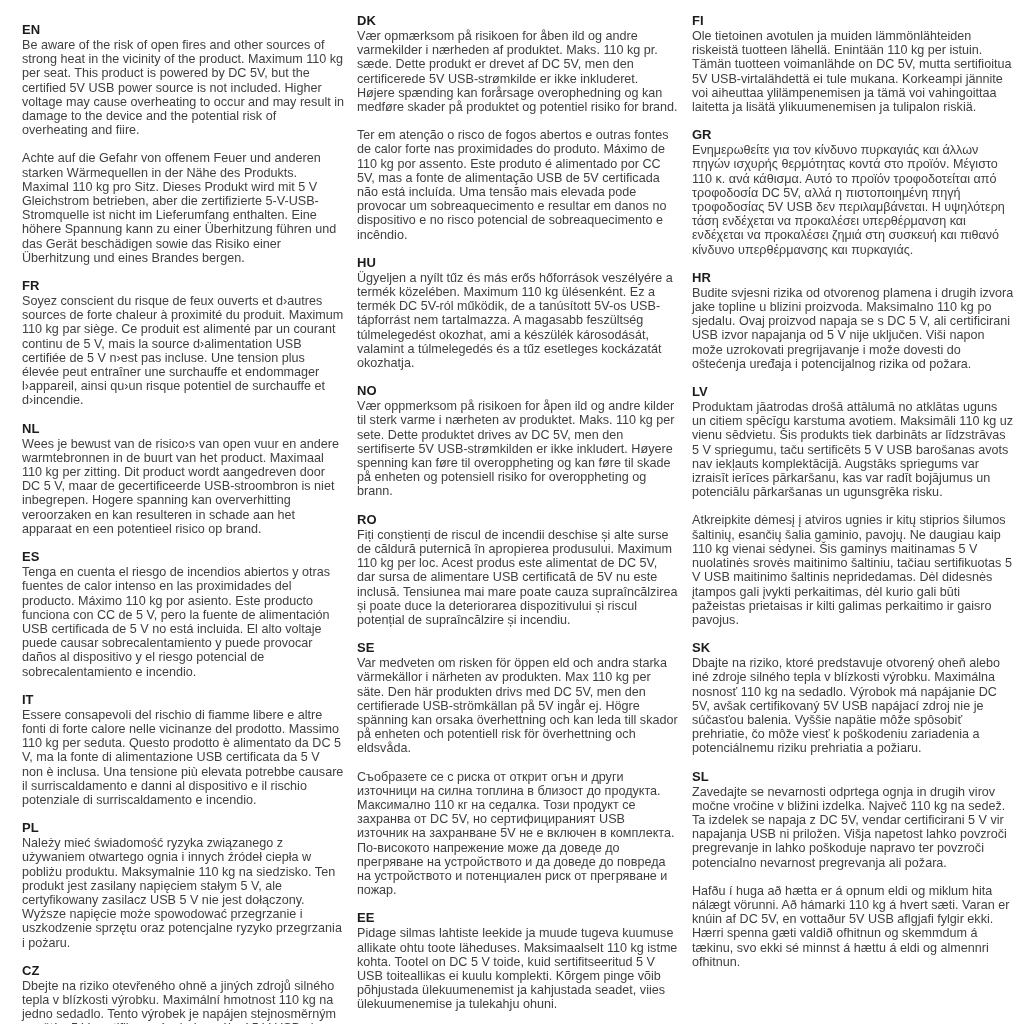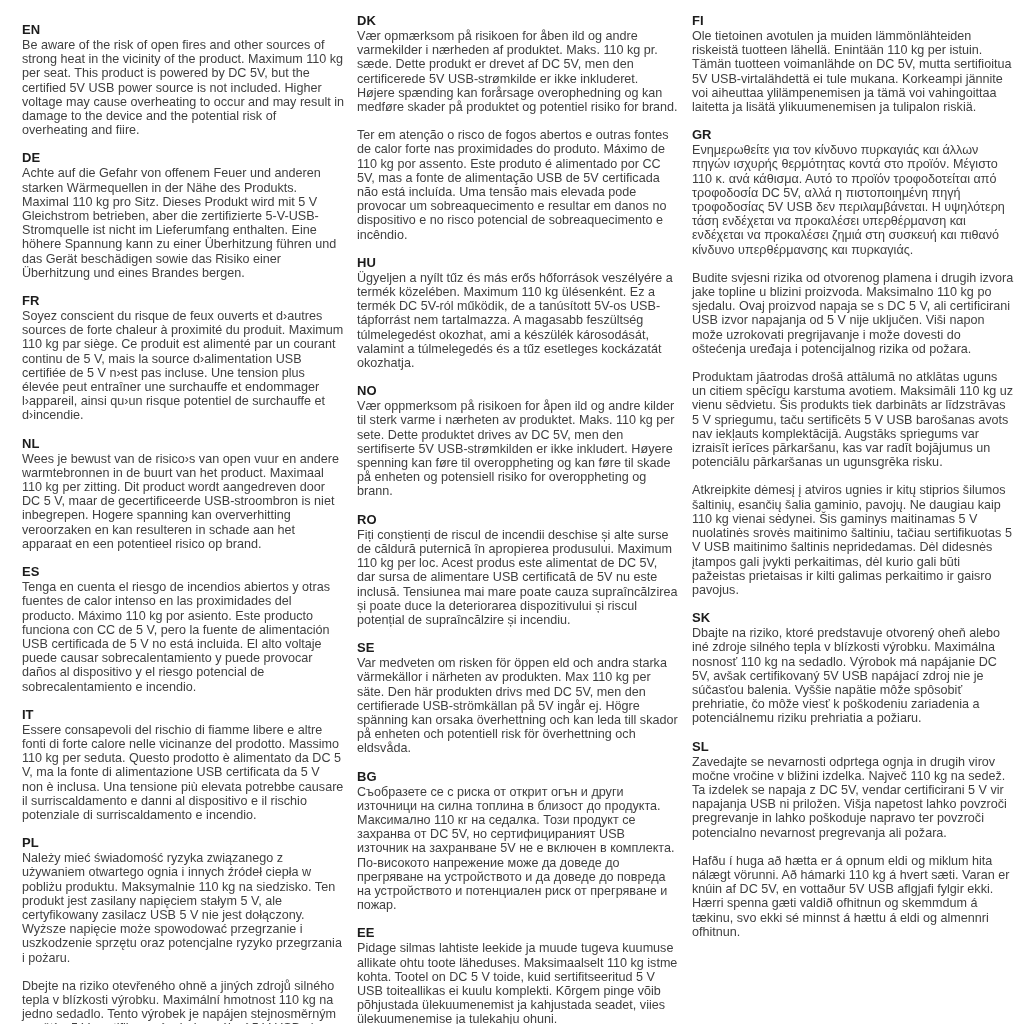--- a/index.html
+++ b/index.html
@@ -51,21 +51,20 @@
 <body>
 
 <div class="page">
 
   <div class="col col-first">
     <div class="section">
       <p class="lang-code">EN</p>
       <p class="lang-text">Be aware of the risk of open fires and other sources of strong heat in the vicinity of the product. Maximum 110 kg per seat. This product is powered by DC 5V, but the certified 5V USB power source is not included. Higher voltage may cause overheating to occur and may result in damage to the device and the potential risk of overheating and fiire.</p>
     </div>
     <div class="section">
-      <p class="lang-code">DE</p>
       <p class="lang-text">Achte auf die Gefahr von offenem Feuer und anderen starken Wärmequellen in der Nähe des Produkts. Maximal 110 kg pro Sitz. Dieses Produkt wird mit 5 V Gleichstrom betrieben, aber die zertifizierte 5-V-USB-Stromquelle ist nicht im Lieferumfang enthalten. Eine höhere Spannung kann zu einer Überhitzung führen und das Gerät beschädigen sowie das Risiko einer Überhitzung und eines Brandes bergen.</p>
     </div>
     <div class="section">
       <p class="lang-code">FR</p>
       <p class="lang-text">Soyez conscient du risque de feux ouverts et d›autres sources de forte chaleur à proximité du produit. Maximum 110 kg par siège. Ce produit est alimenté par un courant continu de 5 V, mais la source d›alimentation USB certifiée de 5 V n›est pas incluse. Une tension plus élevée peut entraîner une surchauffe et endommager l›appareil, ainsi qu›un risque potentiel de surchauffe et d›incendie.</p>
     </div>
     <div class="section">
       <p class="lang-code">NL</p>
       <p class="lang-text">Wees je bewust van de risico›s van open vuur en andere warmtebronnen in de buurt van het product. Maximaal 110 kg per zitting. Dit product wordt aangedreven door DC 5 V, maar de gecertificeerde USB-stroombron is niet inbegrepen. Hogere spanning kan oververhitting veroorzaken en kan resulteren in schade aan het apparaat en een potentieel risico op brand.</p>
     </div>
@@ -75,20 +74,21 @@
     </div>
     <div class="section">
       <p class="lang-code">IT</p>
       <p class="lang-text">Essere consapevoli del rischio di fiamme libere e altre fonti di forte calore nelle vicinanze del prodotto. Massimo 110 kg per seduta. Questo prodotto è alimentato da DC 5 V, ma la fonte di alimentazione USB certificata da 5 V non è inclusa. Una tensione più elevata potrebbe causare il surriscaldamento e danni al dispositivo e il rischio potenziale di surriscaldamento e incendio.</p>
     </div>
     <div class="section">
       <p class="lang-code">PL</p>
       <p class="lang-text">Należy mieć świadomość ryzyka związanego z używaniem otwartego ognia i innych źródeł ciepła w pobliżu produktu. Maksymalnie 110 kg na siedzisko. Ten produkt jest zasilany napięciem stałym 5 V, ale certyfikowany zasilacz USB 5 V nie jest dołączony. Wyższe napięcie może spowodować przegrzanie i uszkodzenie sprzętu oraz potencjalne ryzyko przegrzania i pożaru.</p>
     </div>
     <div class="section">
+      <p class="lang-code">CZ</p>
       <p class="lang-text">Dbejte na riziko otevřeného ohně a jiných zdrojů silného tepla v blízkosti výrobku. Maximální hmotnost 110 kg na jedno sedadlo. Tento výrobek je napájen stejnosměrným napětím 5 V, certifikovaný zdroj napájení 5 V USB ale není součástí dodávky. Vyšší napětí může způsobit přehřátí a může mít za následek poškození zařízení a vést k potenciálnímu riziku přehřátí a požáru.</p>
     </div>
   </div>
 
   <div class="col">
     <div class="section">
       <p class="lang-code">DK</p>
       <p class="lang-text">Vær opmærksom på risikoen for åben ild og andre varmekilder i nærheden af produktet. Maks. 110 kg pr. sæde. Dette produkt er drevet af DC 5V, men den certificerede 5V USB-strømkilde er ikke inkluderet. Højere spænding kan forårsage overophedning og kan medføre skader på produktet og potentiel risiko for brand.</p>
     </div>
     <div class="section">
@@ -104,42 +104,43 @@
     </div>
     <div class="section">
       <p class="lang-code">RO</p>
       <p class="lang-text">Fiți conștienți de riscul de incendii deschise și alte surse de căldură puternică în apropierea produsului. Maximum 110 kg per loc. Acest produs este alimentat de DC 5V, dar sursa de alimentare USB certificată de 5V nu este inclusă. Tensiunea mai mare poate cauza supraîncălzirea și poate duce la deteriorarea dispozitivului și riscul potențial de supraîncălzire și incendiu.</p>
     </div>
     <div class="section">
       <p class="lang-code">SE</p>
       <p class="lang-text">Var medveten om risken för öppen eld och andra starka värmekällor i närheten av produkten. Max 110 kg per säte. Den här produkten drivs med DC 5V, men den certifierade USB-strömkällan på 5V ingår ej. Högre spänning kan orsaka överhettning och kan leda till skador på enheten och potentiell risk för överhettning och eldsvåda.</p>
     </div>
     <div class="section">
-      <p class="lang-code">BG</p>
       <p class="lang-text">Съобразете се с риска от открит огън и други източници на силна топлина в близост до продукта. Максимално 110 кг на седалка. Този продукт се захранва от DC 5V, но сертифицираният USB източник на захранване 5V не е включен в комплекта. По-високото напрежение може да доведе до прегряване на устройството и да доведе до повреда на устройството и потенциален риск от прегряване и пожар.</p>
     </div>
     <div class="section">
       <p class="lang-code">EE</p>
       <p class="lang-text">Pidage silmas lahtiste leekide ja muude tugeva kuumuse allikate ohtu toote läheduses. Maksimaalselt 110 kg istme kohta. Tootel on DC 5 V toide, kuid sertifitseeritud 5 V USB toiteallikas ei kuulu komplekti. Kõrgem pinge võib põhjustada ülekuumenemist ja kahjustada seadet, viies ülekuumenemise ja tulekahju ohuni.</p>
     </div>
   </div>
 
   <div class="col">
     <div class="section">
       <p class="lang-code">FI</p>
       <p class="lang-text">Ole tietoinen avotulen ja muiden lämmönlähteiden riskeistä tuotteen lähellä. Enintään 110 kg per istuin. Tämän tuotteen voimanlähde on DC 5V, mutta sertifioitua 5V USB-virtalähdettä ei tule mukana. Korkeampi jännite voi aiheuttaa ylilämpenemisen ja tämä voi vahingoittaa laitetta ja lisätä ylikuumenemisen ja tulipalon riskiä.</p>
     </div>
     <div class="section">
       <p class="lang-code">GR</p>
       <p class="lang-text">Ενημερωθείτε για τον κίνδυνο πυρκαγιάς και άλλων πηγών ισχυρής θερμότητας κοντά στο προϊόν. Μέγιστο 110 κ. ανά κάθισμα. Αυτό το προϊόν τροφοδοτείται από τροφοδοσία DC 5V, αλλά η πιστοποιημένη πηγή τροφοδοσίας 5V USB δεν περιλαμβάνεται. Η υψηλότερη τάση ενδέχεται να προκαλέσει υπερθέρμανση και ενδέχεται να προκαλέσει ζημιά στη συσκευή και πιθανό κίνδυνο υπερθέρμανσης και πυρκαγιάς.</p>
     </div>
     <div class="section">
+      <p class="lang-code">HR</p>
       <p class="lang-text">Budite svjesni rizika od otvorenog plamena i drugih izvora jake topline u blizini proizvoda. Maksimalno 110 kg po sjedalu. Ovaj proizvod napaja se s DC 5 V, ali certificirani USB izvor napajanja od 5 V nije uključen. Viši napon može uzrokovati pregrijavanje i može dovesti do oštećenja uređaja i potencijalnog rizika od požara.</p>
     </div>
     <div class="section">
+      <p class="lang-code">LV</p>
       <p class="lang-text">Produktam jāatrodas drošā attālumā no atklātas uguns un citiem spēcīgu karstuma avotiem. Maksimāli 110 kg uz vienu sēdvietu. Šis produkts tiek darbināts ar līdzstrāvas 5 V spriegumu, taču sertificēts 5 V USB barošanas avots nav iekļauts komplektācijā. Augstāks spriegums var izraisīt ierīces pārkaršanu, kas var radīt bojājumus un potenciālu pārkaršanas un ugunsgrēka risku.</p>
     </div>
     <div class="section">
       <p class="lang-text">Atkreipkite dėmesį į atviros ugnies ir kitų stiprios šilumos šaltinių, esančių šalia gaminio, pavojų. Ne daugiau kaip 110 kg vienai sėdynei. Šis gaminys maitinamas 5 V nuolatinės srovės maitinimo šaltiniu, tačiau sertifikuotas 5 V USB maitinimo šaltinis nepridedamas. Dėl didesnės įtampos gali įvykti perkaitimas, dėl kurio gali būti pažeistas prietaisas ir kilti galimas perkaitimo ir gaisro pavojus.</p>
     </div>
     <div class="section">
       <p class="lang-code">SK</p>
       <p class="lang-text">Dbajte na riziko, ktoré predstavuje otvorený oheň alebo iné zdroje silného tepla v blízkosti výrobku. Maximálna nosnosť 110 kg na sedadlo. Výrobok má napájanie DC 5V, avšak certifikovaný 5V USB napájací zdroj nie je súčasťou balenia. Vyššie napätie môže spôsobiť prehriatie, čo môže viesť k poškodeniu zariadenia a potenciálnemu riziku prehriatia a požiaru.</p>
     </div>
     <div class="section">

